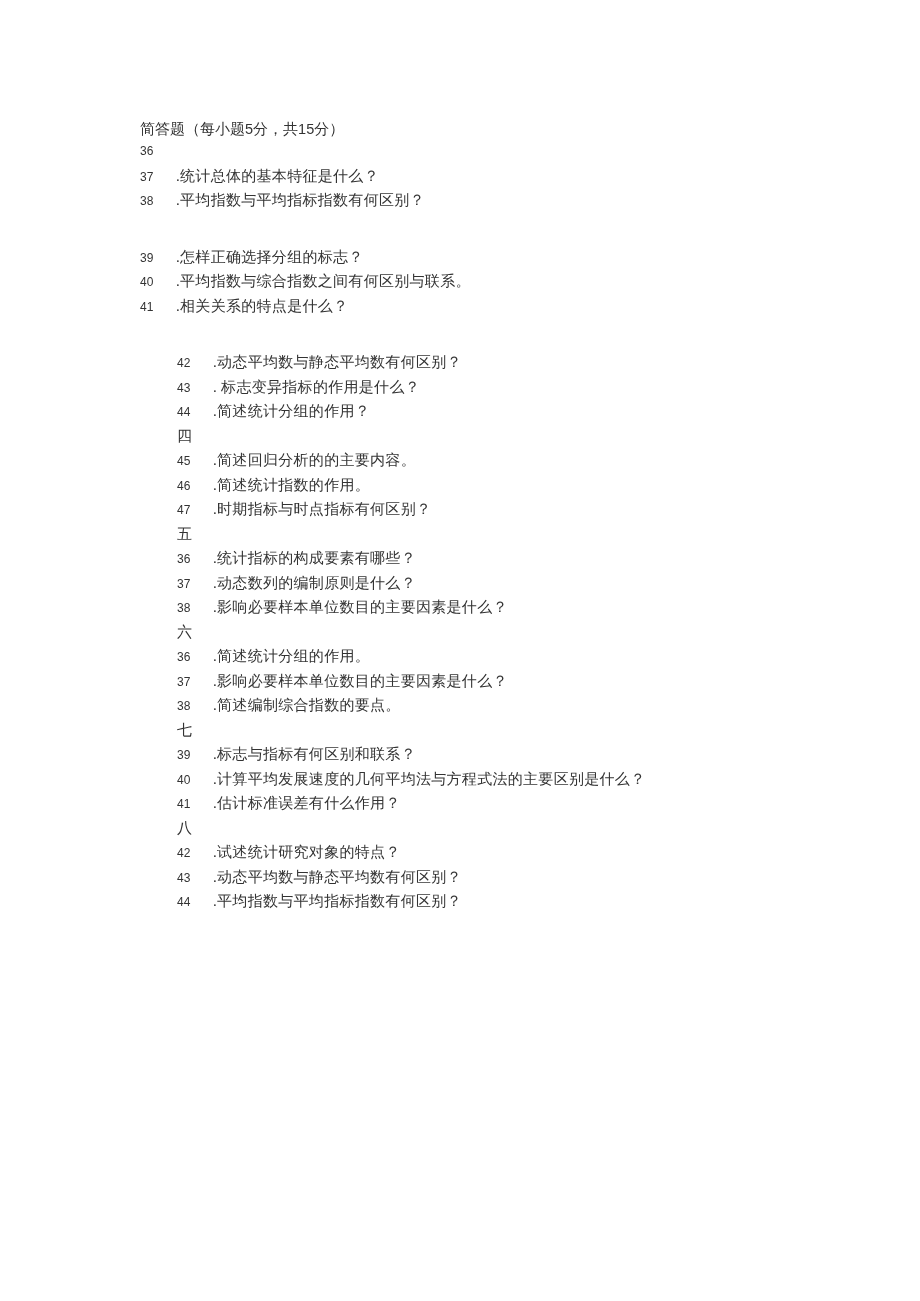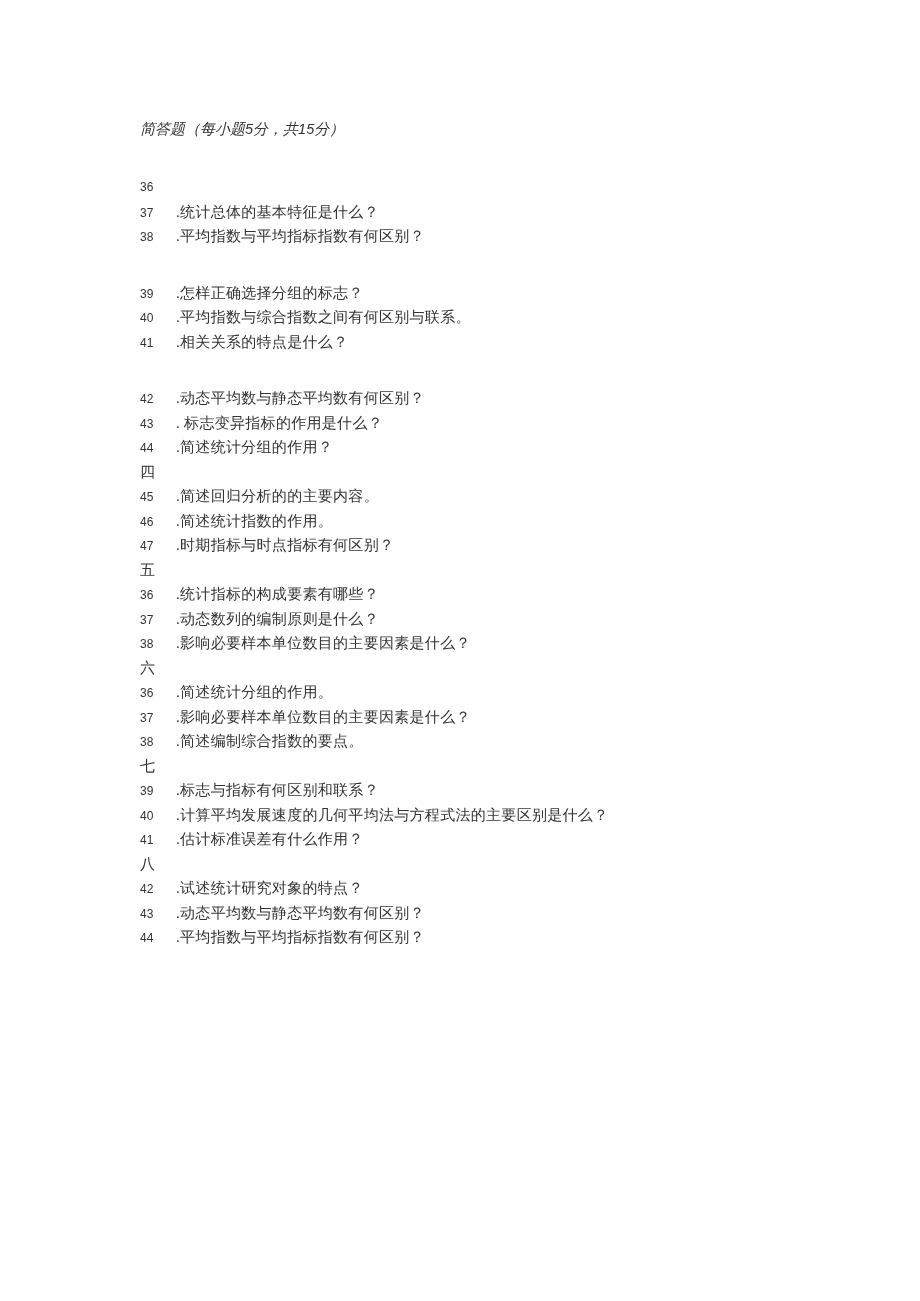--- a/index.html
+++ b/index.html
@@ -9,32 +9,31 @@
     width: 920px;
   }
   body {
     padding: 120px 0 330px 140px;
     box-sizing: border-box;
   }
   .instr {
     font-family: "SimSun", "Songti SC", serif;
     font-size: 15px;
     color: #333333;
-    margin-bottom: 36px;
-    font-style: italic;
   }
   .instr .num {
     font-family: Arial, sans-serif;
     font-size: 14.5px;
   }
   .block {
     margin-bottom: 32px;
   }
   .block.tight {
     margin-bottom: 0;
+    margin-left: 37px;
   }
   .line {
     display: flex;
     align-items: baseline;
     margin: 0;
     line-height: 24.5px;
     height: 24.5px;
   }
   .qnum {
     font-family: Arial, Helvetica, sans-serif;

